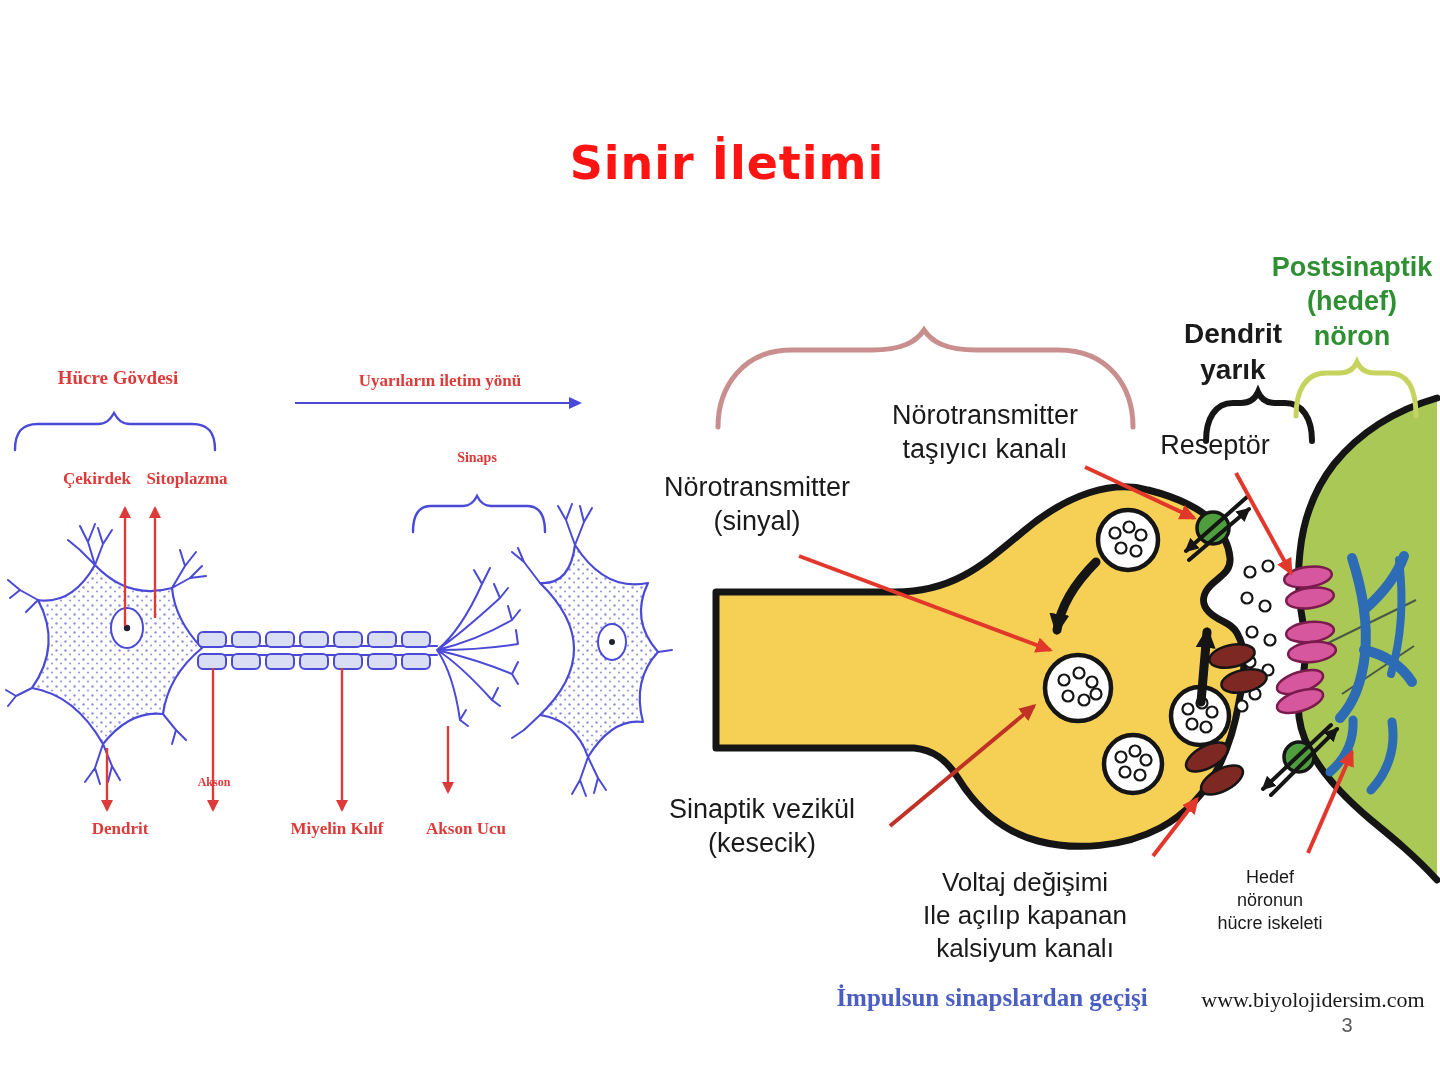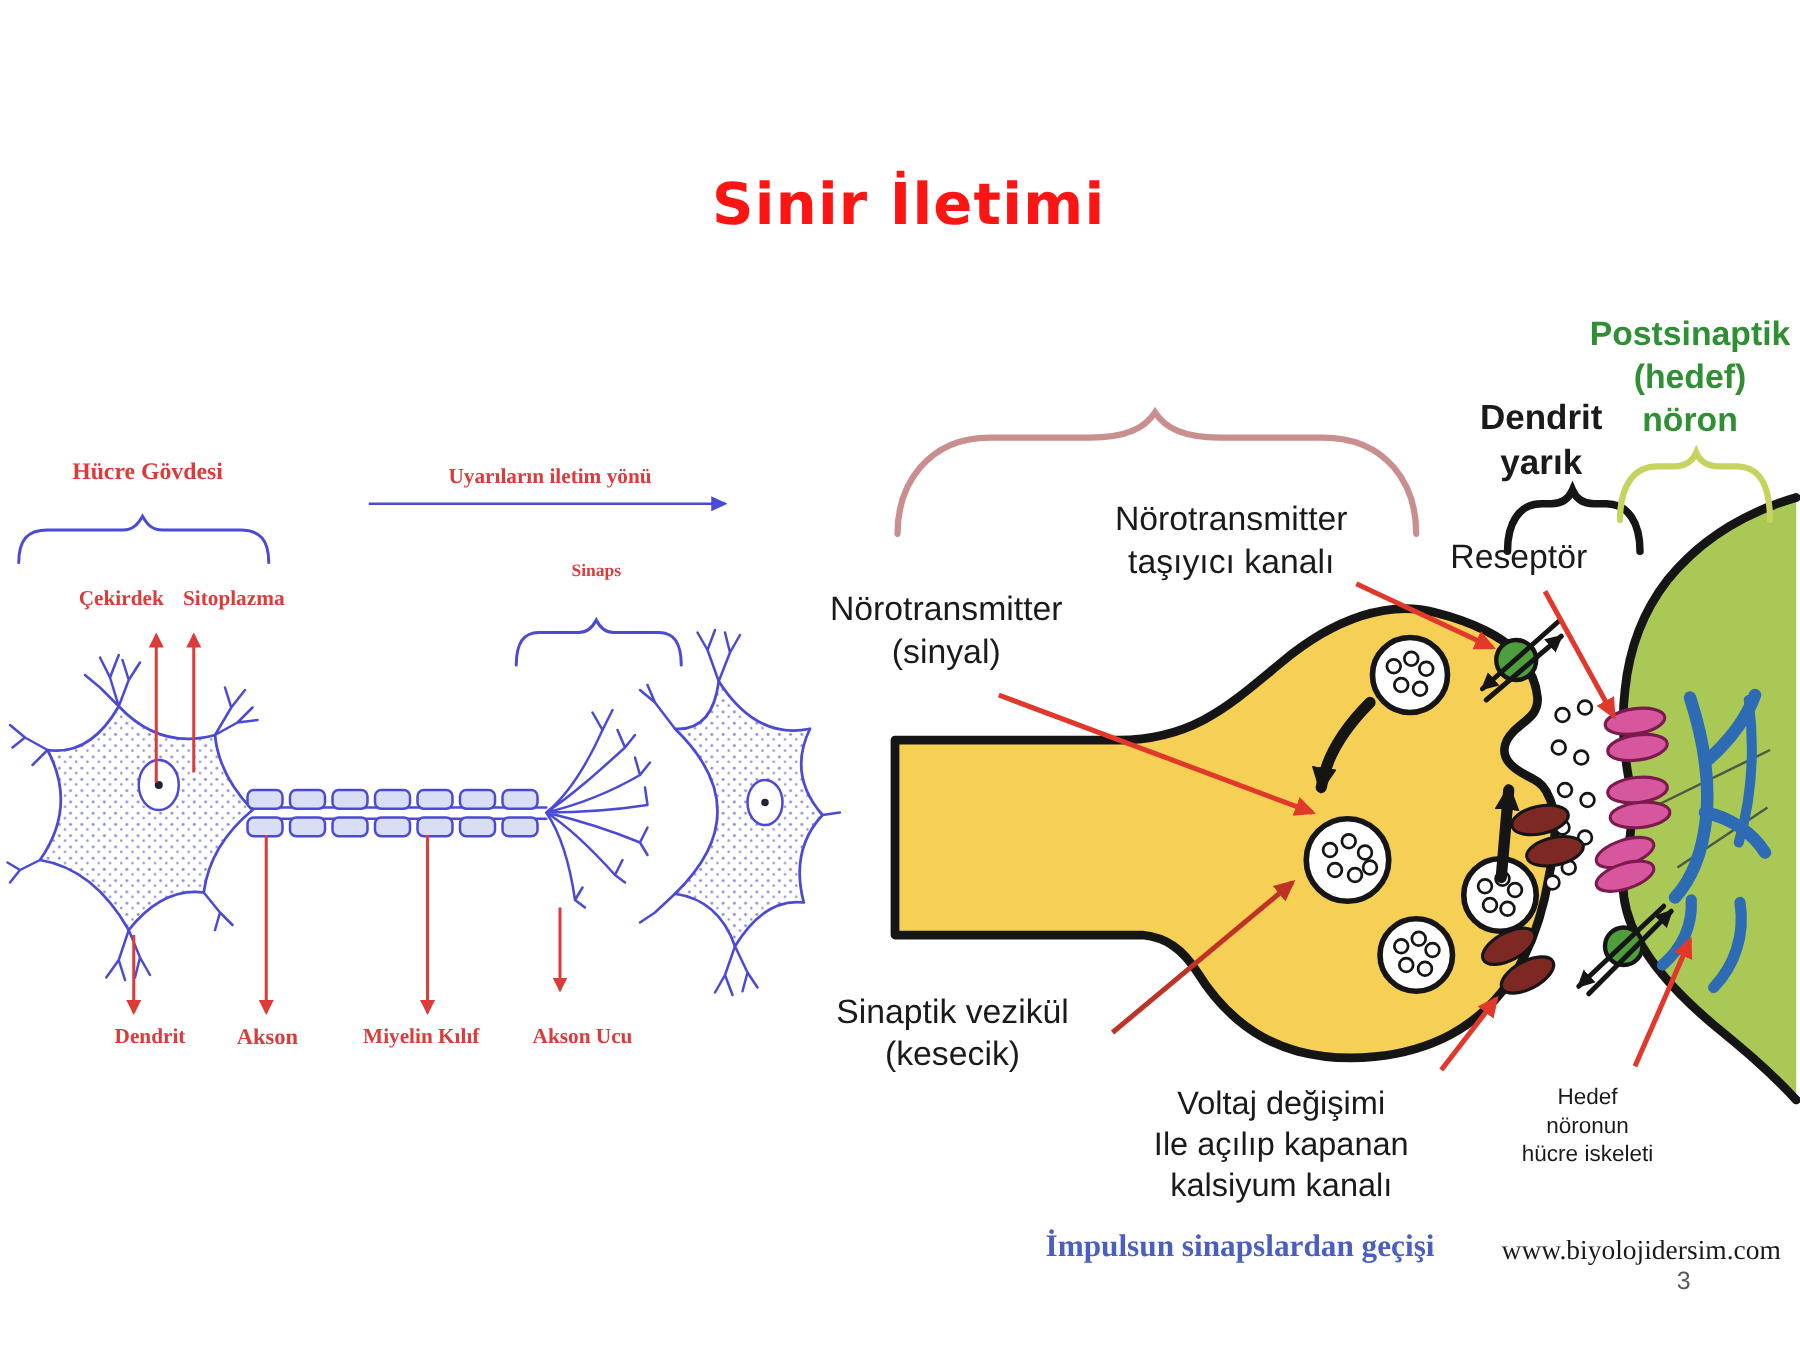--- a/index.html
+++ b/index.html
@@ -249,21 +249,21 @@
   </svg>
 
   <div class="lbl title" style="left:727px;top:136px;">Sinir İletimi</div>
 
   <div class="lbl red-serif" style="left:118px;top:368px;font-size:19px;">Hücre Gövdesi</div>
   <div class="lbl red-serif" style="left:440px;top:372px;font-size:17px;">Uyarıların iletim yönü</div>
   <div class="lbl red-serif" style="left:477px;top:450px;font-size:14px;">Sinaps</div>
   <div class="lbl red-serif" style="left:97px;top:470px;font-size:17px;">Çekirdek</div>
   <div class="lbl red-serif" style="left:187px;top:470px;font-size:17px;">Sitoplazma</div>
   <div class="lbl red-serif" style="left:120px;top:820px;font-size:17px;">Dendrit</div>
-  <div class="lbl red-serif" style="left:214px;top:820px;font-size:18px;text-align:center;">Akson</div>
+  <div class="lbl red-serif" style="left:214px;top:776px;font-size:12px;text-align:center;">Akson</div>
   <div class="lbl red-serif" style="left:337px;top:820px;font-size:17px;">Miyelin Kılıf</div>
   <div class="lbl red-serif" style="left:466px;top:820px;font-size:17px;text-align:center;">Akson Ucu</div>
 
   <div class="lbl sans bold green" style="left:1352px;top:250px;font-size:27px;">Postsinaptik
 (hedef)
 nöron</div>
   <div class="lbl sans bold" style="left:1233px;top:316px;font-size:28px;">Dendrit
 yarık</div>
   <div class="lbl sans" style="left:985px;top:398px;font-size:27px;">Nörotransmitter
 taşıyıcı kanalı</div>

